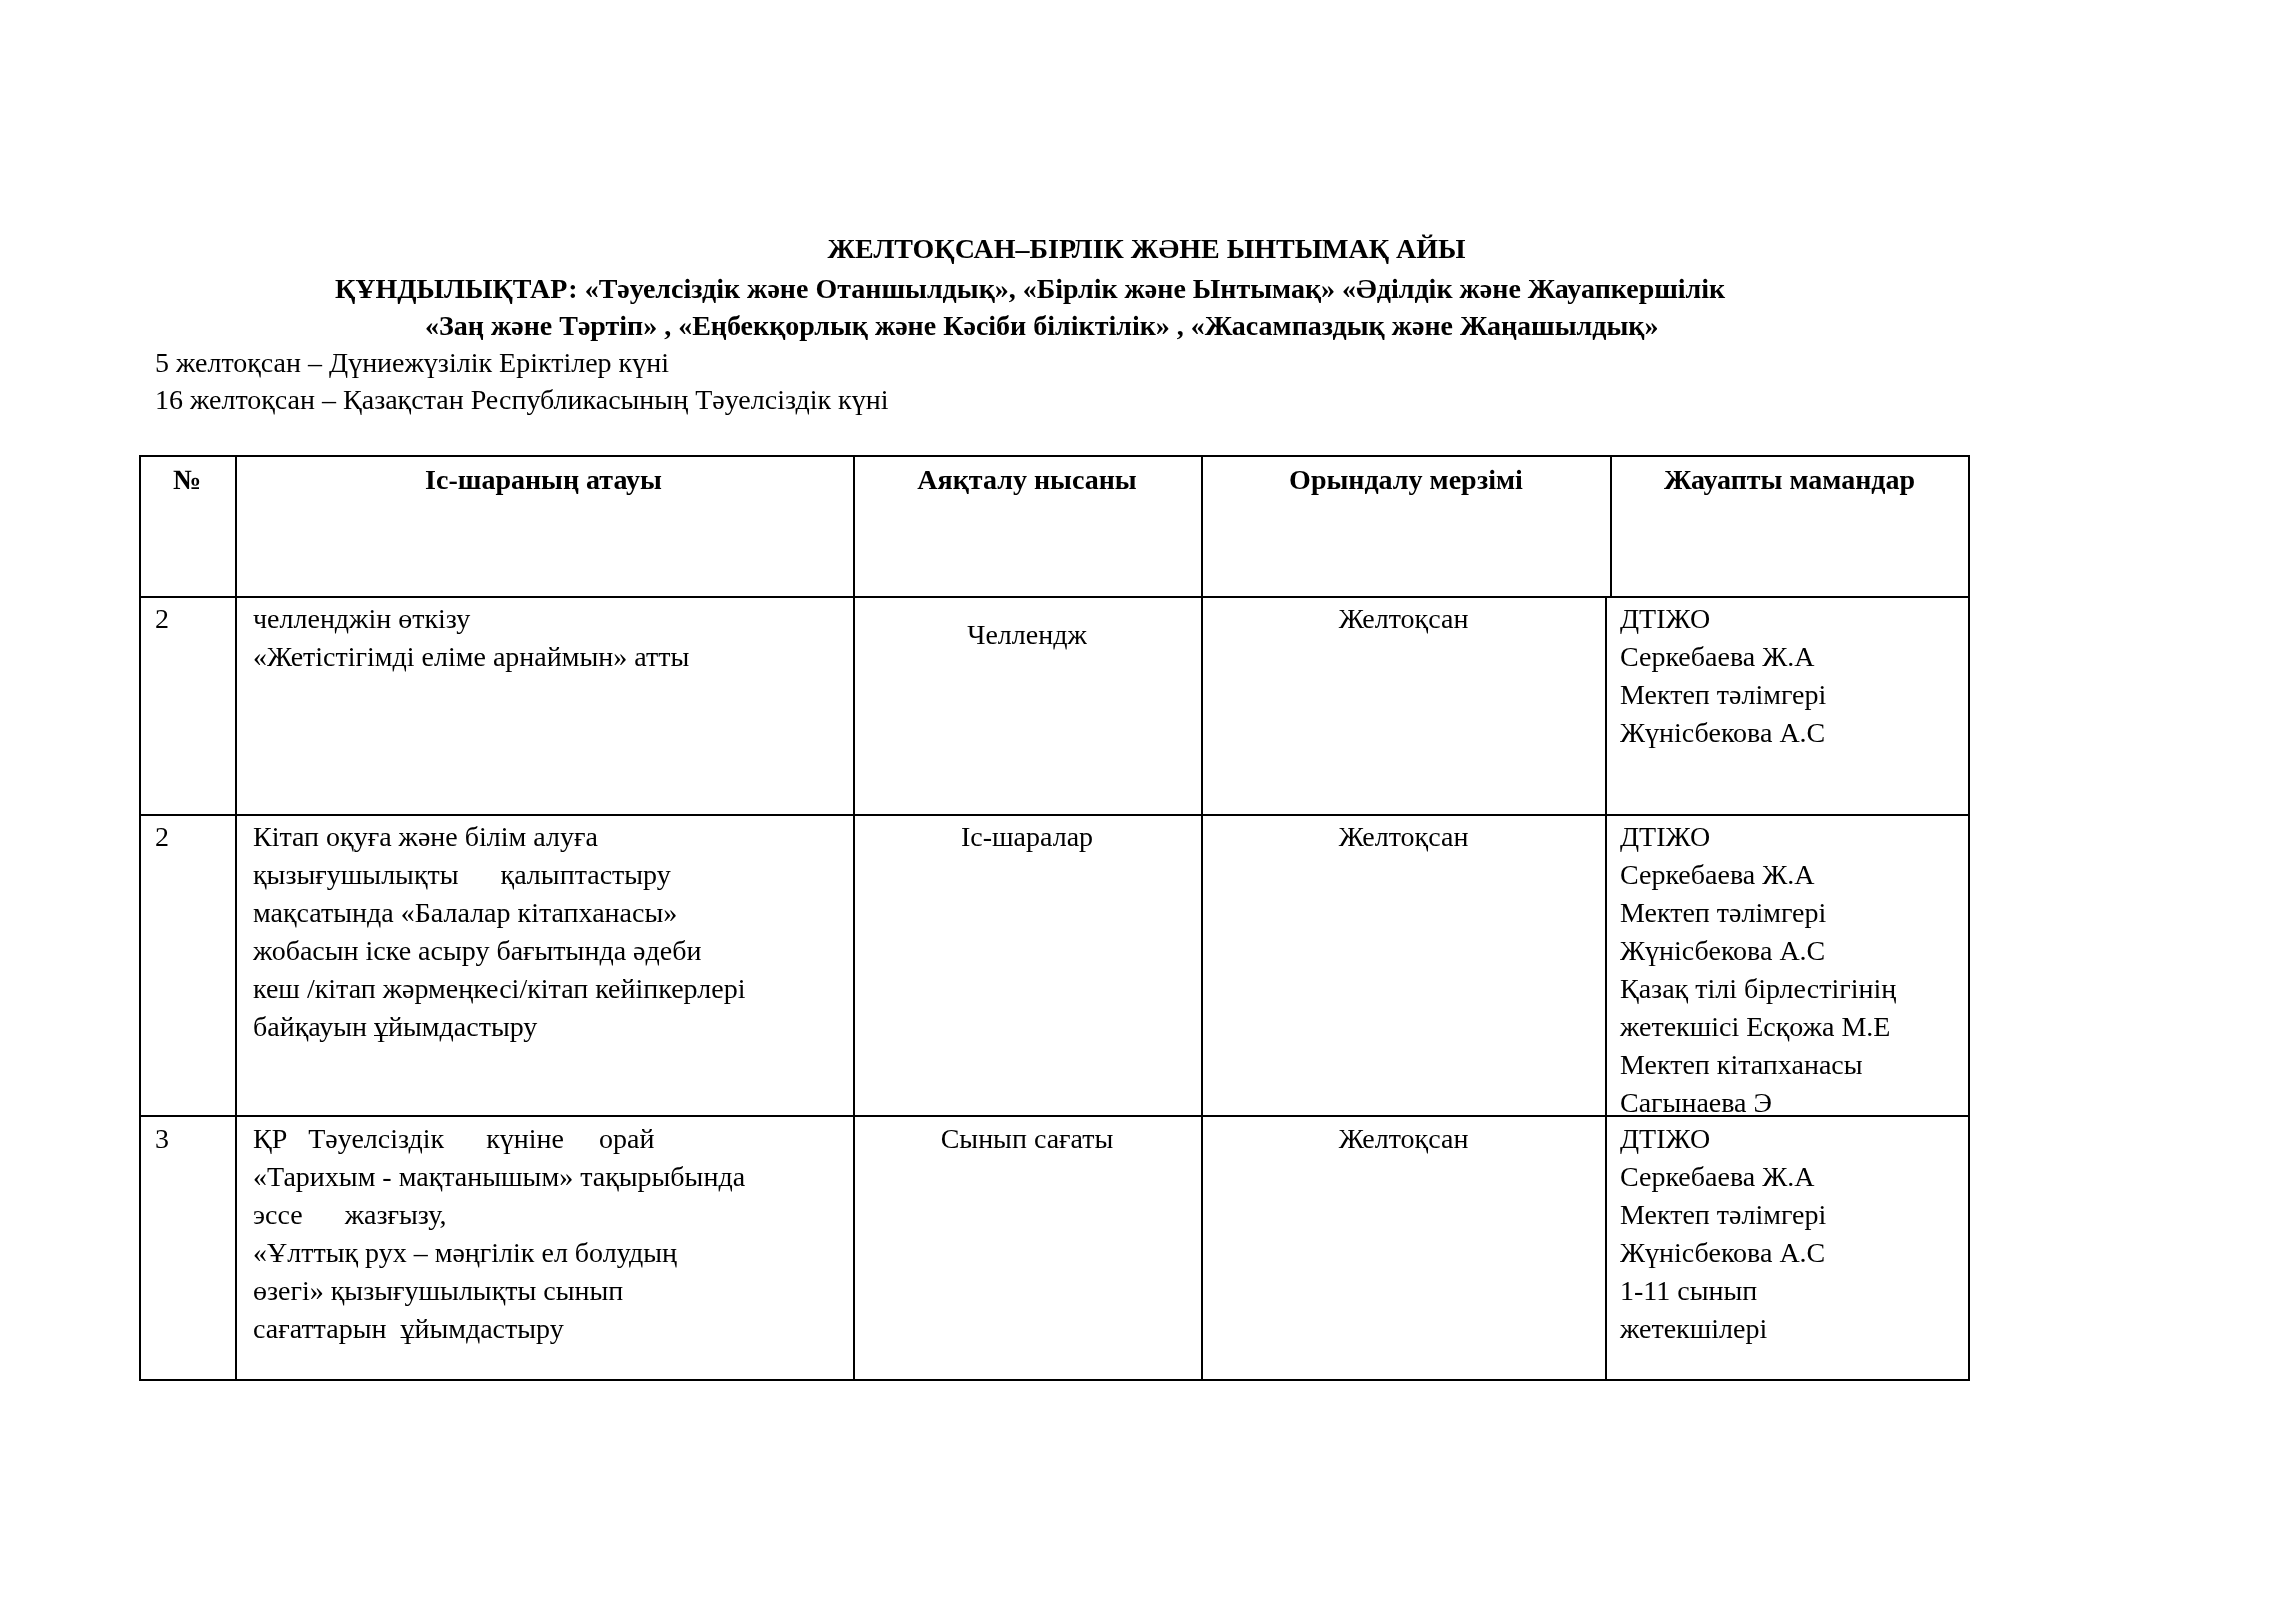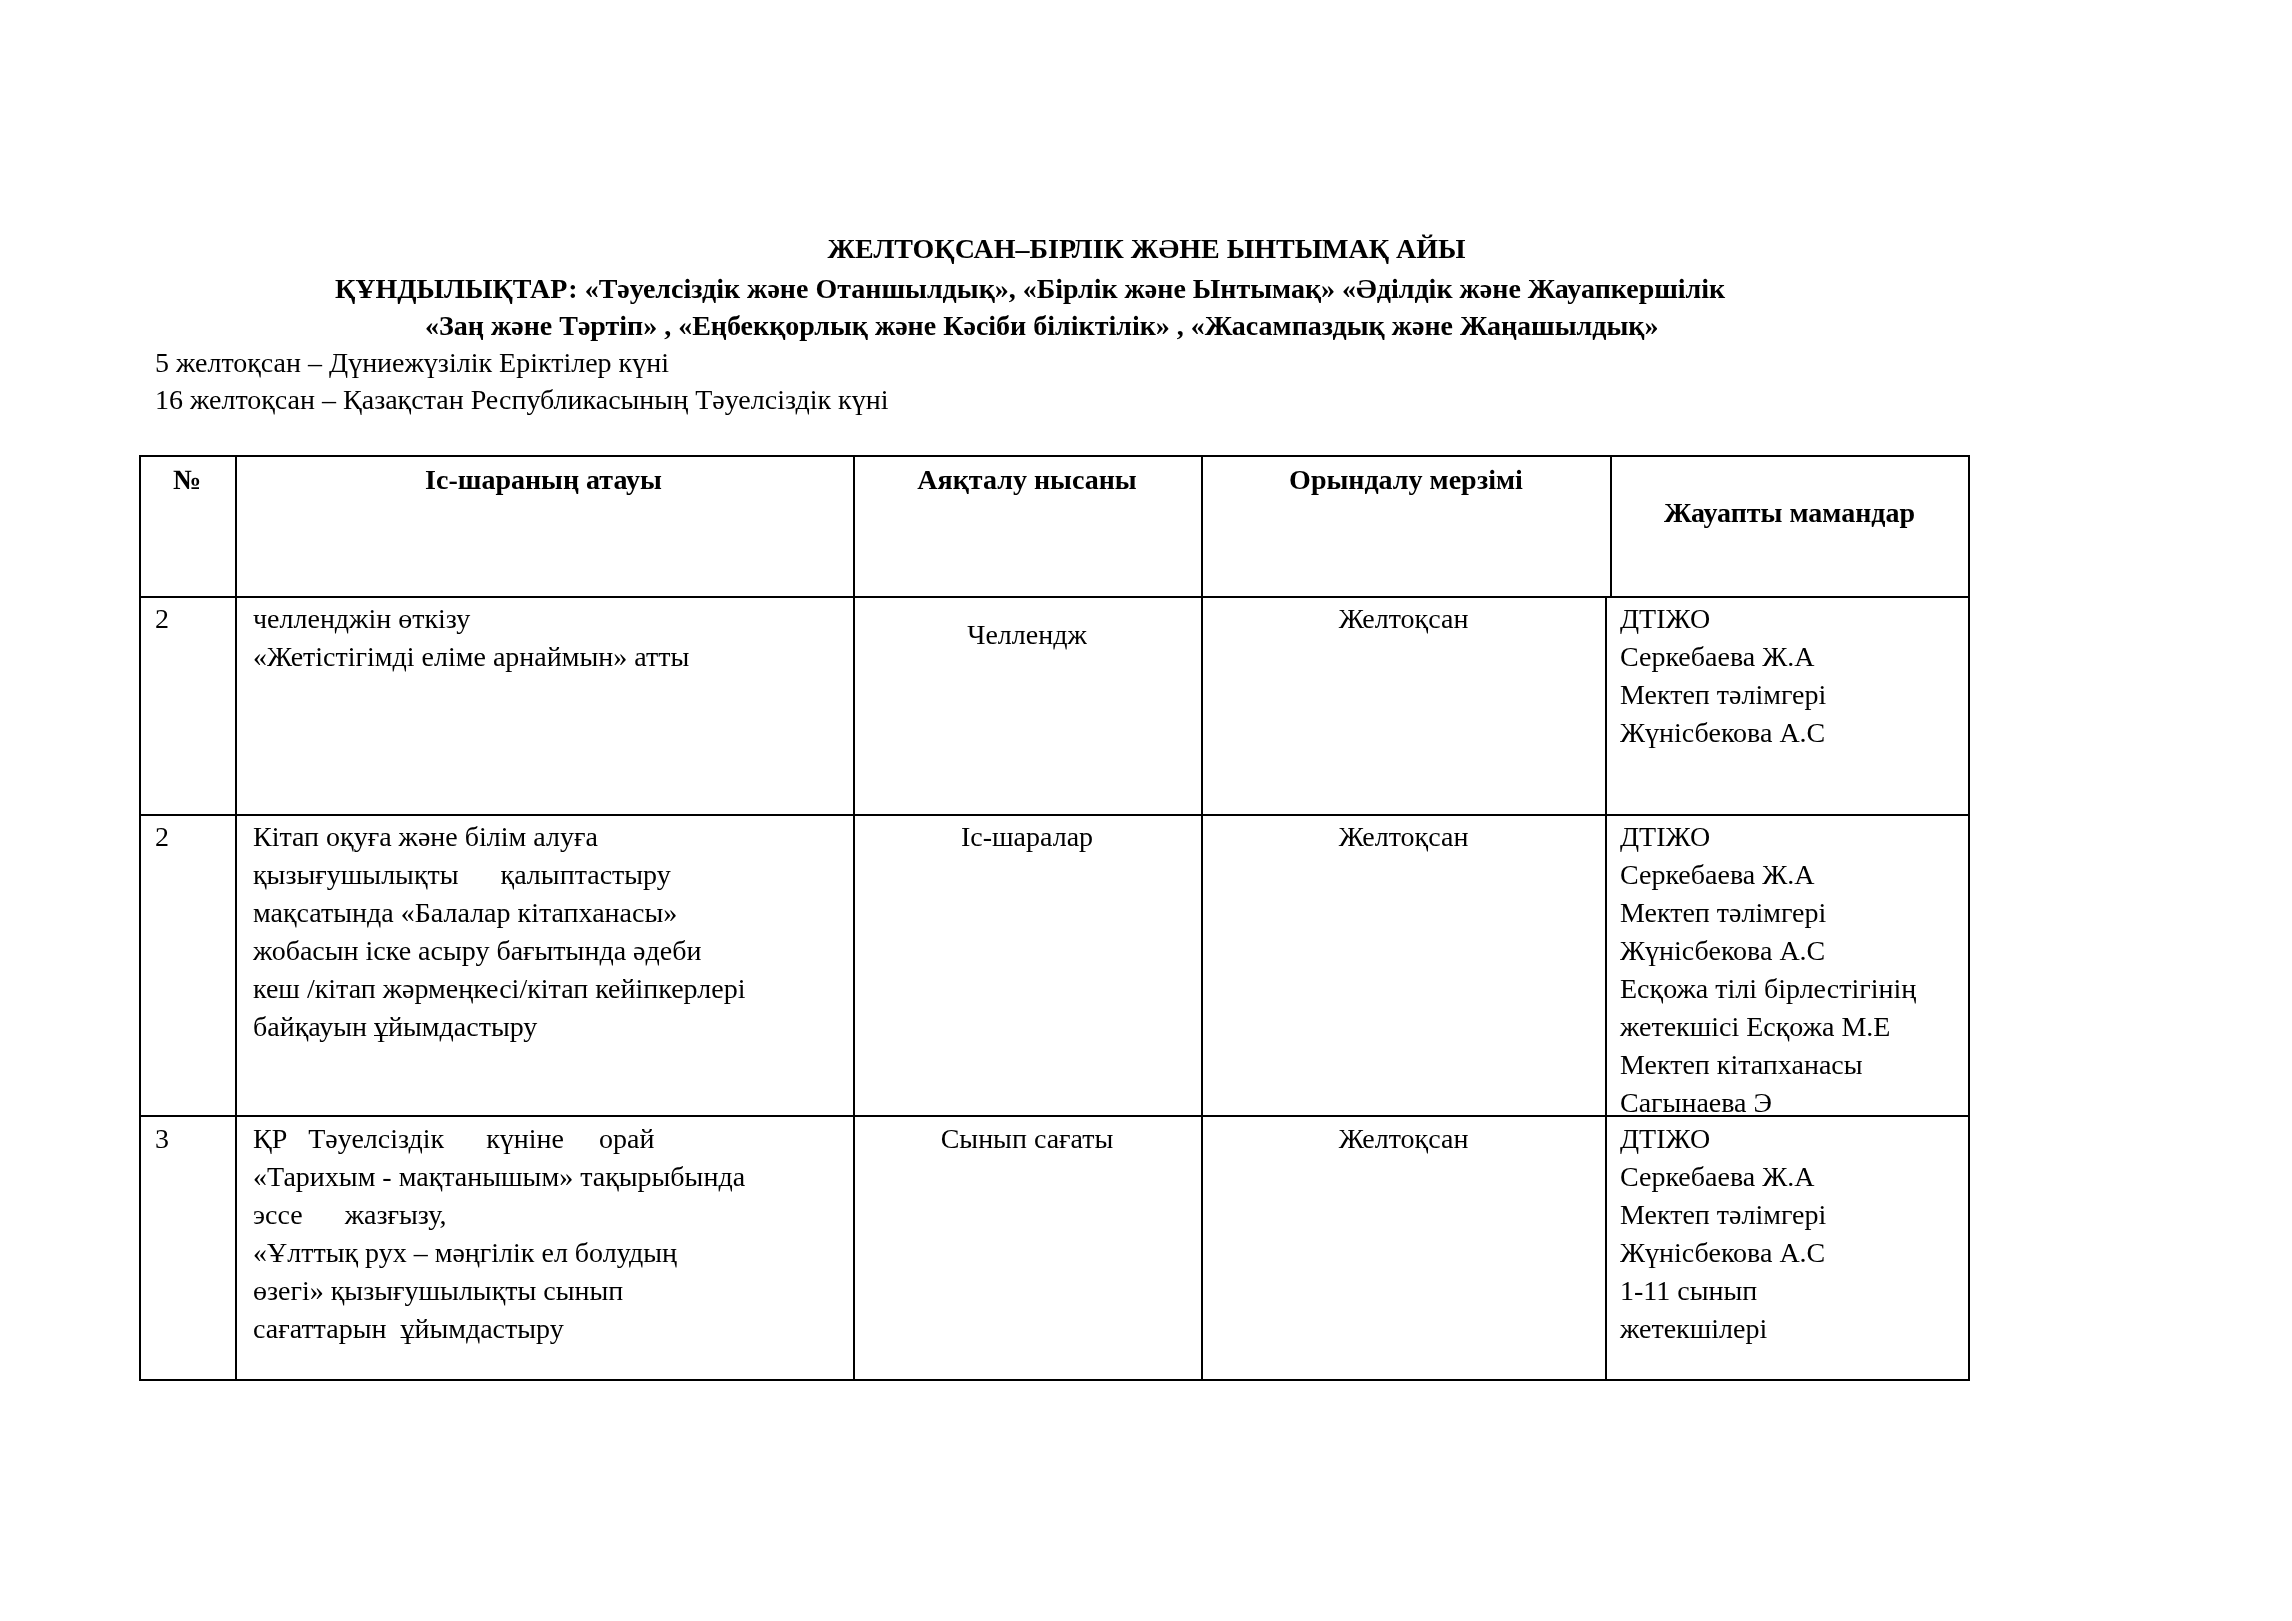--- a/index.html
+++ b/index.html
@@ -89,21 +89,21 @@
   <div class="vline" style="left:1610px; top:455px; height:143px;"></div>
   <div class="vline" style="left:1605px; top:596px; height:785px;"></div>
   <div class="vline" style="left:1968px; top:455px; height:926px;"></div>
 </div>
 
 <div>
   <div class="cell head" style="left:139px; top:461px; width:96px;">№</div>
   <div class="cell head" style="left:235px; top:461px; width:617px;">Іс-шараның атауы</div>
   <div class="cell head" style="left:853px; top:461px; width:348px;">Аяқталу нысаны</div>
   <div class="cell head" style="left:1201px; top:461px; width:410px;">Орындалу мерзімі</div>
-  <div class="cell head" style="left:1610px; top:461px; width:359px;margin-top:33px;">Жауапты мамандар</div>
+  <div class="cell head" style="left:1610px; top:461px; width:359px;">Жауапты мамандар</div>
 </div>
 
 <div>
   <div class="cell" style="left:155px; top:600px;">2</div>
   <div class="cell" style="left:253px; top:600px; width:588px;">
     <span class="line">челленджін өткізу</span>
     <span class="line">«Жетістігімді еліме арнаймын» атты</span>
   </div>
   <div class="cell center" style="left:853px; top:600px; width:348px;margin-top:16px;">Челлендж</div>
   <div class="cell center" style="left:1201px; top:600px; width:405px;">Желтоқсан</div>
@@ -125,21 +125,21 @@
     <span class="line">кеш /кітап жәрмеңкесі/кітап кейіпкерлері</span>
     <span class="line">байқауын ұйымдастыру</span>
   </div>
   <div class="cell center" style="left:853px; top:818px; width:348px;">Іс-шаралар</div>
   <div class="cell center" style="left:1201px; top:818px; width:405px;">Желтоқсан</div>
   <div class="cell" style="left:1620px; top:818px; width:343px;">
     <span class="line">ДТІЖО</span>
     <span class="line">Серкебаева Ж.А</span>
     <span class="line">Мектеп тәлімгері</span>
     <span class="line">Жүнісбекова А.С</span>
-    <span class="line">Есқожа тілі бірлестігінің</span>
+    <span class="line">Қазақ тілі бірлестігінің</span>
     <span class="line">жетекшісі Есқожа М.Е</span>
     <span class="line">Мектеп кітапханасы</span>
     <span class="line">Сагынаева Э</span>
   </div>
 </div>
 
 <div>
   <div class="cell" style="left:155px; top:1120px;">3</div>
   <div class="cell" style="left:253px; top:1120px; width:588px;">
     <span class="line" style="white-space:pre;">ҚР   Тәуелсіздік      күніне     орай</span>

